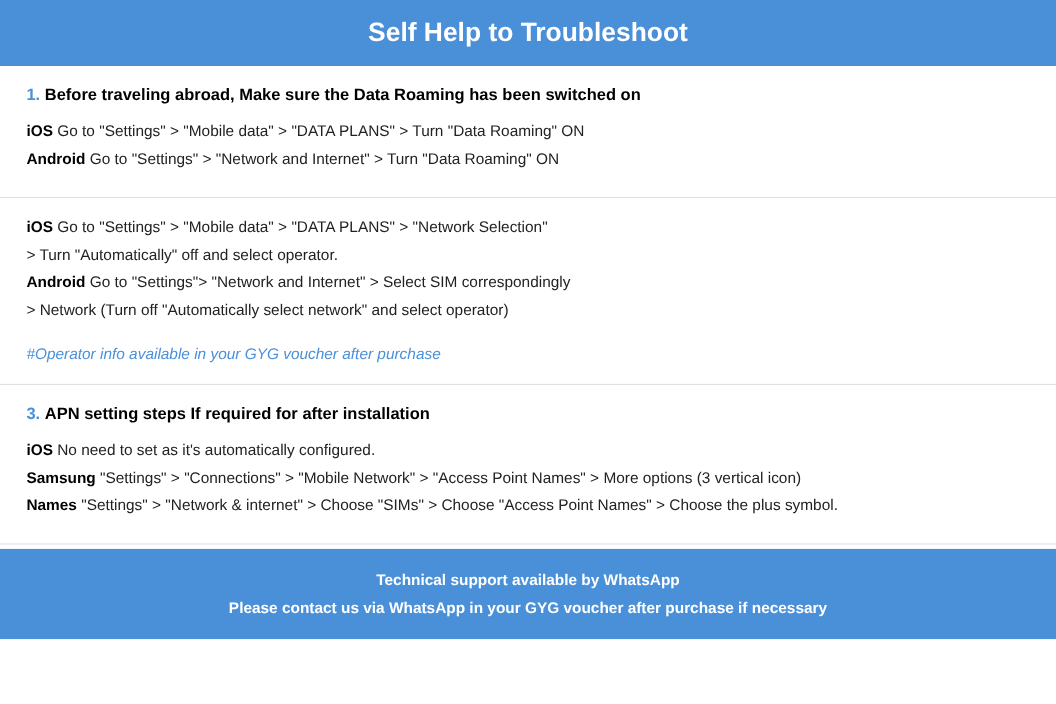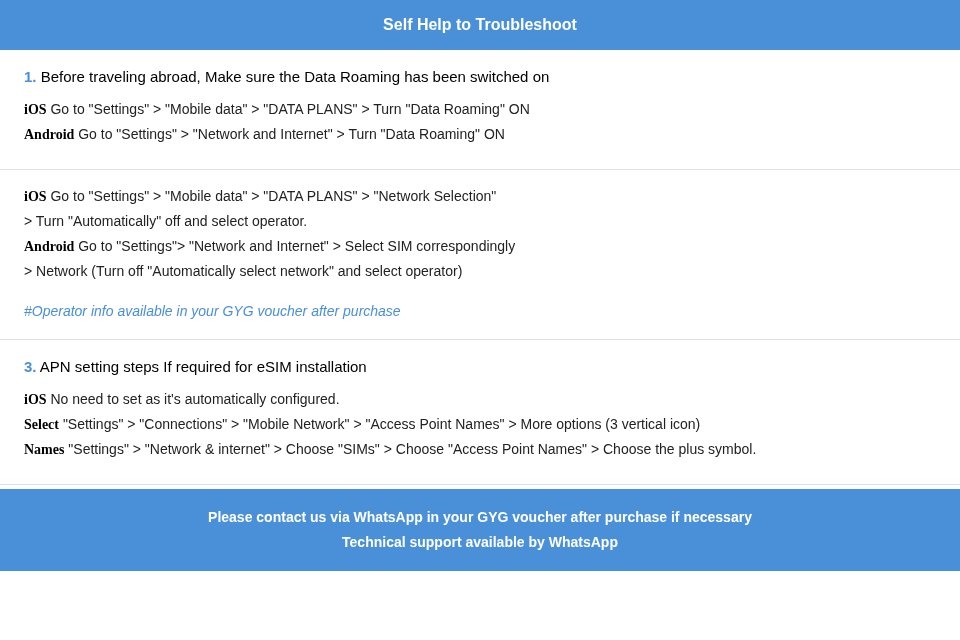--- a/index.html
+++ b/index.html
@@ -17,21 +17,21 @@
     }
 
     .header {
       background: #4a90d9;
       text-align: center;
       padding: 16px 20px;
     }
 
     .header h1 {
       color: #fff;
-      font-size: 16px;
+      font-size: 24px;
       font-weight: bold;
     }
 
     .main-content {
       padding: 0;
     }
 
     .section {
       border-bottom: 1px solid #e0e0e0;
       padding: 16px 24px 20px 24px;
@@ -42,33 +42,32 @@
       margin-bottom: 12px;
       line-height: 1.4;
     }
 
     .section-number {
       color: #4a90d9;
       font-weight: bold;
     }
 
     .section-title-text {
-      font-weight: normal;
+      font-weight: bold;
       color: #000;
     }
 
     .instruction-row {
       margin-bottom: 4px;
       line-height: 1.5;
     }
 
     .instruction-row .platform {
       font-weight: bold;
       display: inline;
-      font-family: Liberation Serif, serif;
     }
 
     .instruction-row .instruction-text {
       display: inline;
       color: #222;
     }
 
     .continuation {
       margin-left: 0;
       color: #222;
@@ -141,40 +140,40 @@
     </div>
     <div class="continuation">&gt; Network (Turn off "Automatically select network" and select operator)</div>
 
     <div class="operator-info">#Operator info available in your GYG voucher after purchase</div>
   </div>
 
   <div class="section">
     <div class="section-title">
       <span class="section-number">3.</span>
       <span> </span>
-      <span class="section-title-text">APN setting steps If required for eSIM installation</span>
+      <span class="section-title-text">APN setting steps If required for after installation</span>
     </div>
 
     <div class="instruction-row">
       <span class="platform">iOS</span>
       <span>    </span>
       <span class="instruction-text">No need to set as it's automatically configured.</span>
     </div>
 
     <div class="instruction-row">
-      <span class="platform">Select</span>
+      <span class="platform">Samsung</span>
       <span>    </span>
       <span class="instruction-text">"Settings" &gt; "Connections" &gt; "Mobile Network" &gt; "Access Point Names" &gt; More options (3 vertical icon)</span>
     </div>
 
     <div class="instruction-row">
       <span class="platform">Names</span>
       <span>    </span>
       <span class="instruction-text">"Settings" &gt; "Network &amp; internet" &gt; Choose "SIMs" &gt; Choose "Access Point Names" &gt; Choose the plus symbol.</span>
     </div>
   </div>
 
 </div>
 
 <div class="footer">
+  <p>Technical support available by WhatsApp</p>
   <p>Please contact us via WhatsApp  in your GYG voucher after purchase if necessary</p>
-  <p>Technical support available by WhatsApp</p>
 </div>
 
 </body></html>

